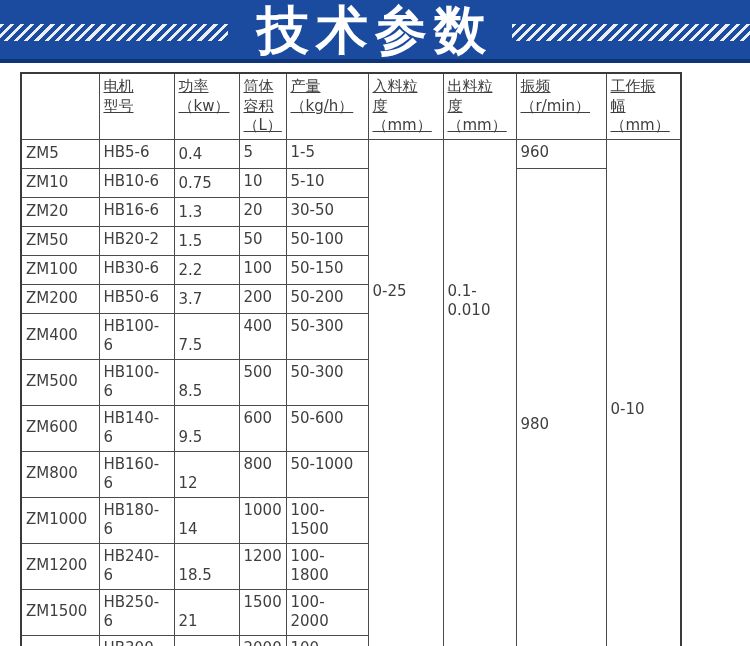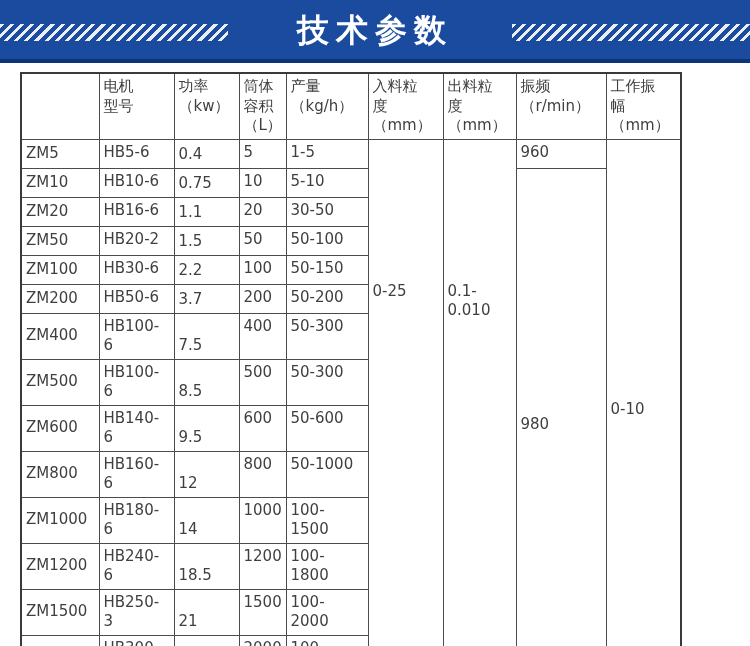--- a/index.html
+++ b/index.html
@@ -20,21 +20,21 @@
     width: 750px;
     height: 63px;
     background: #1a4b9f;
     border-bottom: 4px solid #0d3478;
     display: flex;
     align-items: center;
     justify-content: center;
   }
   .banner-title {
     color: #ffffff;
-    font-size: 32px;
+    font-size: 52px;
     font-weight: bold;
     letter-spacing: 7px;
     line-height: 1;
     white-space: nowrap;
     z-index: 2;
     text-align: right;
   }
   .stripes {
     position: absolute;
     top: 24px;
@@ -76,21 +76,21 @@
   .tech-table th, .tech-table td {
     border: 1px solid #4b4b4b;
     font-weight: normal;
     text-align: left;
     vertical-align: top;
     padding: 3px 4px;
     white-space: pre-line;
     background: transparent;
     overflow: hidden;
   }
-  .tech-table thead tr { height: 62px; }
+  .tech-table thead tr { height: 62px; text-decoration: underline; }
   tr.r-short { height: 29px; padding-left: 16px; }
   tr.r-tall  { height: 41px; }
 
   td.model { vertical-align: middle; }
   td.power { vertical-align: bottom; padding-bottom: 3px; }
 
   td.feed, td.discharge { vertical-align: top; padding-top: 142px; }
   td.freq-rest, td.amplitude { vertical-align: middle; }
 </style>
 </head>
@@ -159,21 +159,21 @@
         <td class="model">ZM10</td>
         <td>HB10-6</td>
         <td class="power">0.75</td>
         <td>10</td>
         <td>5-10</td>
         <td class="freq-rest" rowspan="13">980</td>
       </tr>
       <tr class="r-short">
         <td class="model">ZM20</td>
         <td>HB16-6</td>
-        <td class="power">1.1</td>
+        <td class="power">1.3</td>
         <td>20</td>
         <td>30-50</td>
       </tr>
       <tr class="r-short">
         <td class="model">ZM50</td>
         <td>HB20-2</td>
         <td class="power">1.5</td>
         <td>50</td>
         <td>50-100</td>
       </tr>
@@ -237,21 +237,21 @@
         <td>HB240-
 6</td>
         <td class="power">18.5</td>
         <td>1200</td>
         <td>100-
 1800</td>
       </tr>
       <tr class="r-tall">
         <td class="model">ZM1500</td>
         <td>HB250-
-3</td>
+6</td>
         <td class="power">21</td>
         <td>1500</td>
         <td>100-
 2000</td>
       </tr>
       <tr class="r-tall">
         <td class="model">ZM2000</td>
         <td>HB300-
 6</td>
         <td class="power">25</td>

